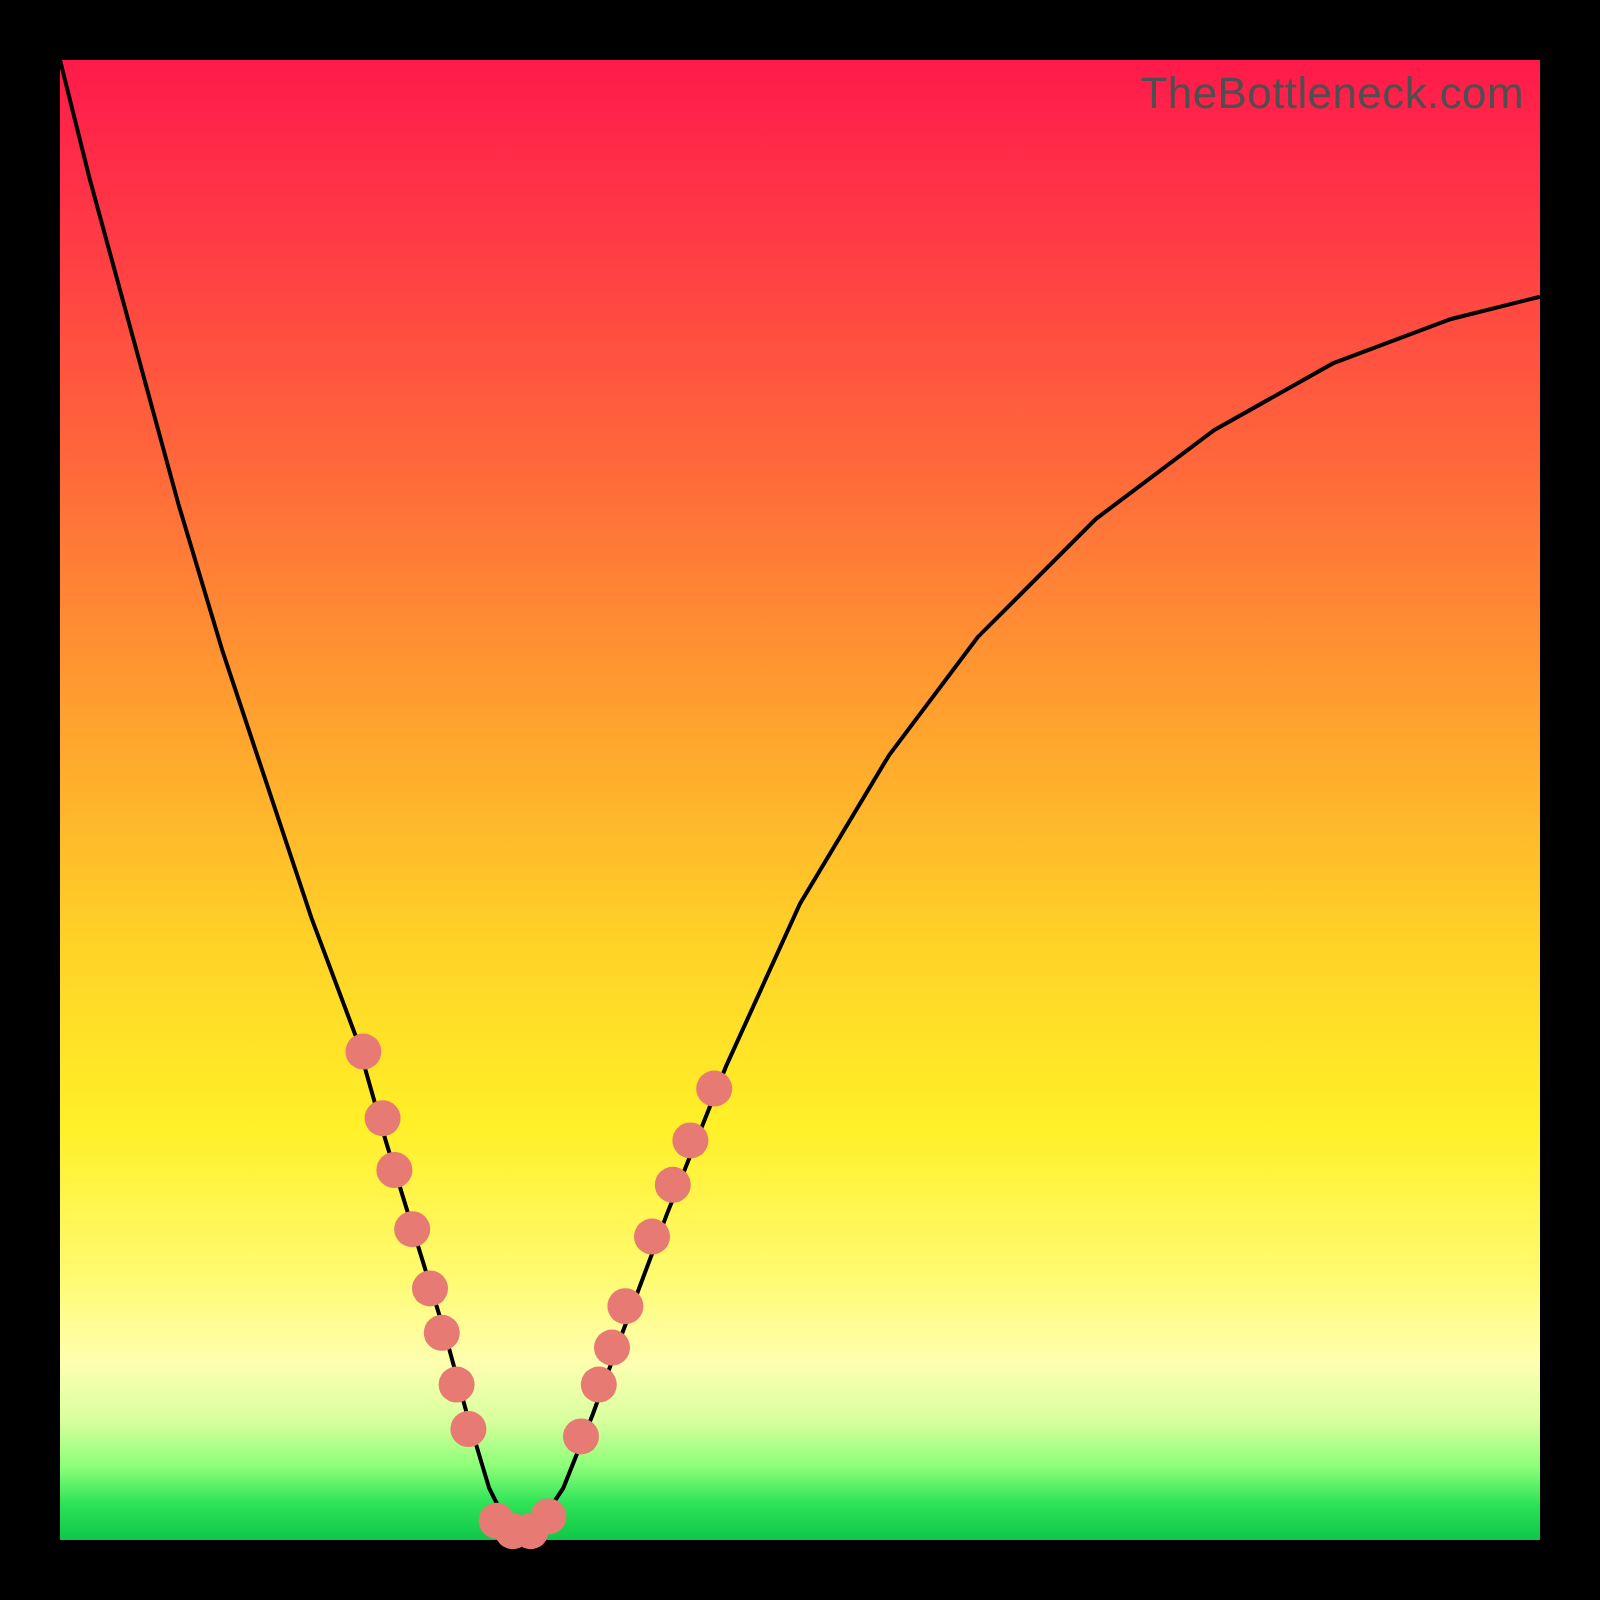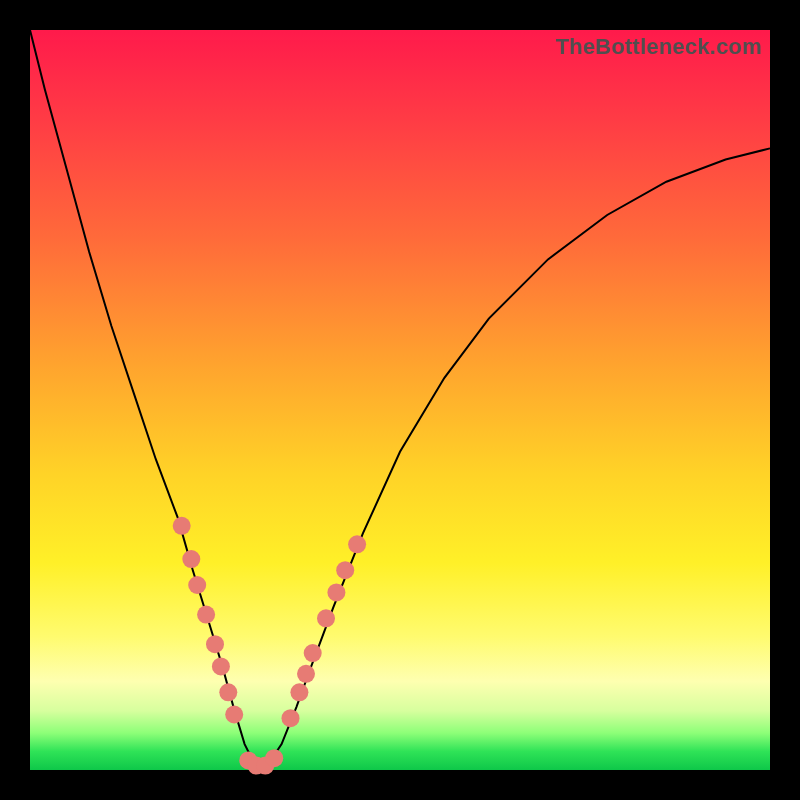--- a/index.html
+++ b/index.html
@@ -40,21 +40,21 @@
       #0ec749 100%
     );
   }
   .watermark {
     position: absolute;
     top: 4px;
     right: 8px;
     color: #4f4f4f;
     font-size: 22px;
     letter-spacing: 0.2px;
-    font-weight: 700;
+    font-weight: 400;
     user-select: none;
   }
   svg.curve {
     position: absolute;
     left: 0;
     top: 0;
     width: 740px;
     height: 740px;
     overflow: visible;
   }

